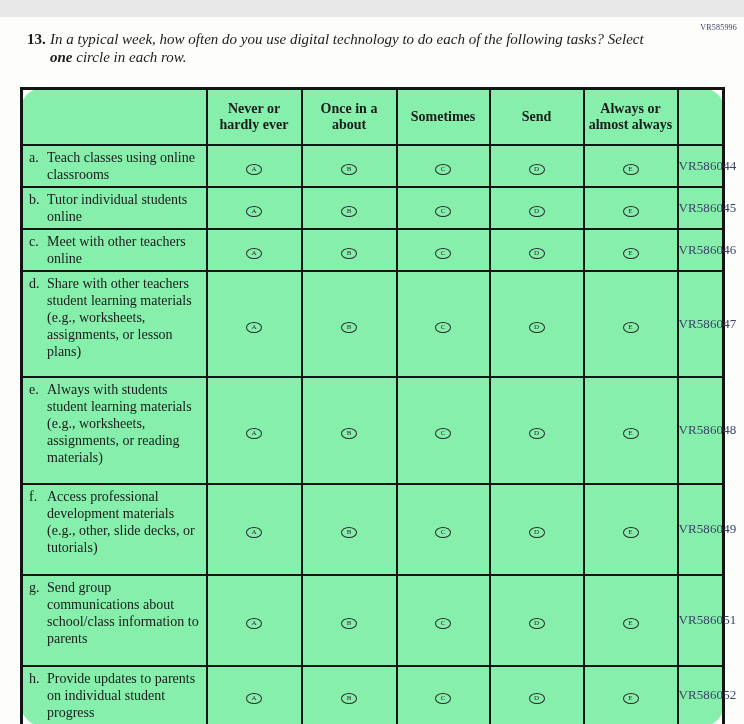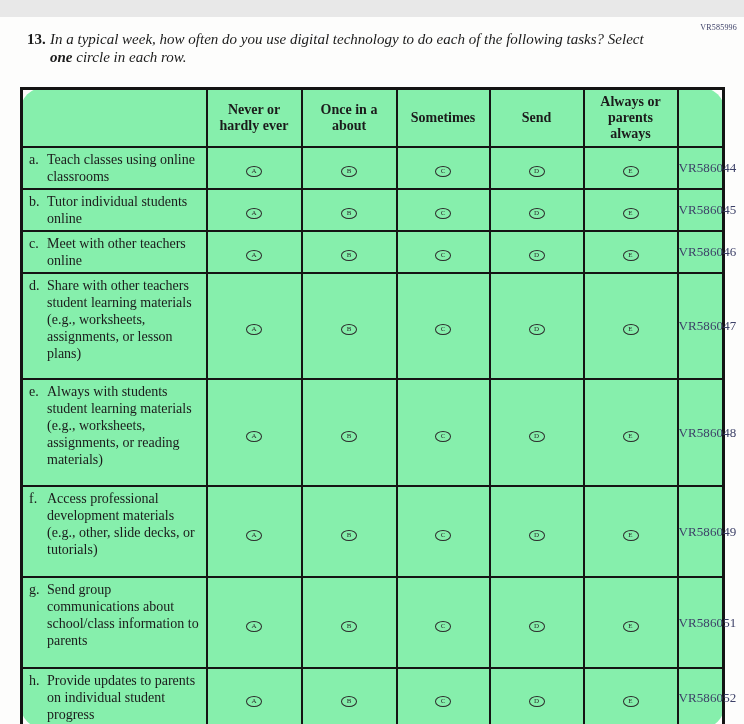--- a/index.html
+++ b/index.html
@@ -119,21 +119,21 @@
       <col style="width:94px">
       <col style="width:46px">
     </colgroup>
     <thead>
       <tr>
         <th class="corner-cell"></th>
         <th>Never or hardly ever</th>
         <th>Once in a about</th>
         <th>Sometimes</th>
         <th>Send</th>
-        <th>Always or parents always</th>
+        <th>Always or almost always</th>
         <th class="code-head"></th>
       </tr>
     </thead>
     <tbody>
     <tr>
       <td class="label-cell">
         <div class="lbl">
           <span class="letter">a.</span>
           <span class="txt">Teach classes using online classrooms</span>
         </div>

